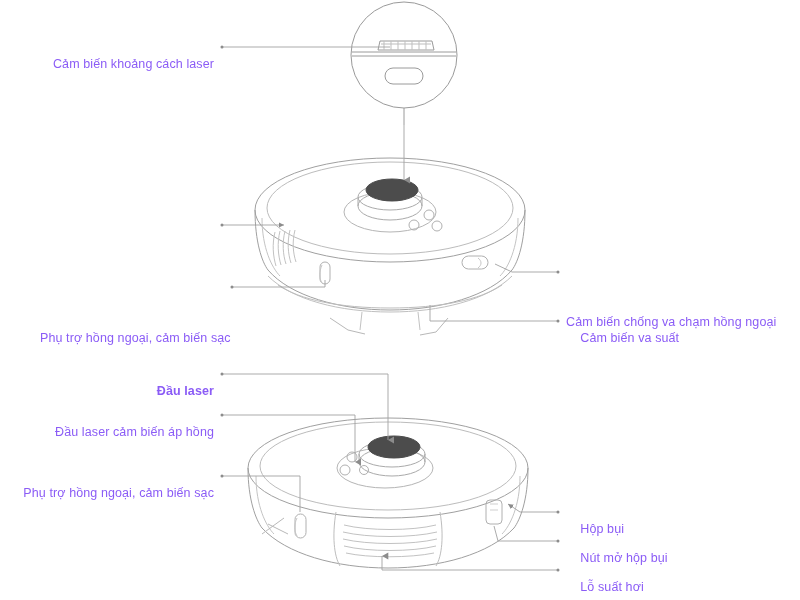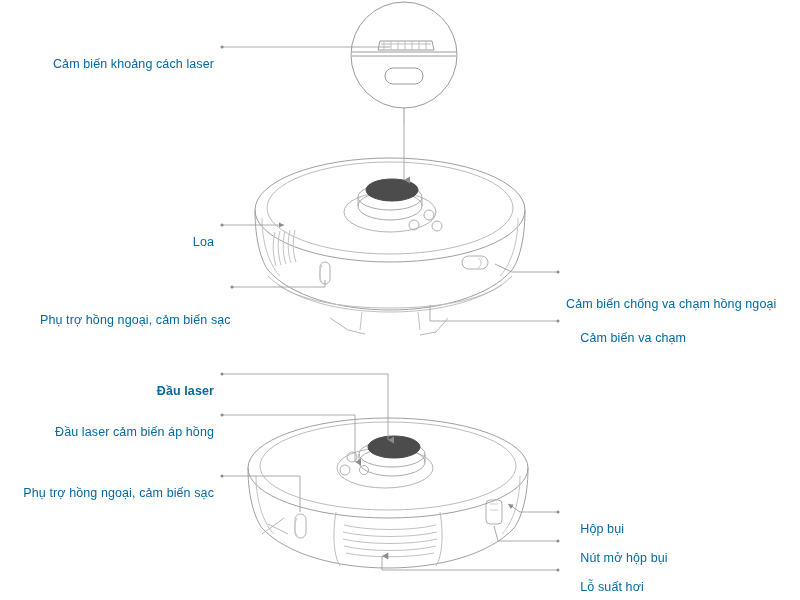--- a/index.html
+++ b/index.html
@@ -28,32 +28,33 @@
     left: 0;
     top: 0;
     width: 800px;
     height: 600px;
     display: block;
   }
   .label {
     position: absolute;
     font-size: 12.5px;
     line-height: 16px;
-    color: #0369a1;
+    color: #8b5cf6;
     white-space: pre;
     letter-spacing: 0.1px;
   }
   .label.right-align {
     text-align: right;
   }
   .label.left-align {
     text-align: left;
   }
   .label-line2 {
     display: block;
+    margin-top: 18px;
   }
 </style>
 </head>
 <body>
 
 <div id="diagram-root">
 
   <svg class="canvas" viewBox="0 0 800 600" xmlns="http://www.w3.org/2000/svg">
     <defs>
       <marker id="arrowR" markerWidth="7" markerHeight="7" refX="6" refY="3" orient="auto">
@@ -180,34 +181,31 @@
       <path d="M558 541 L498 541 L494 526" marker-start="url(#dotEnd)"></path>
 
       <path d="M558 570 L382 570 L382 556" marker-start="url(#dotEnd)" marker-end="url(#arrowU)"></path>
     </g>
   </svg>
 
   <div class="label right-align" style="left:28px; top:40px; width:186px;">
     <span>Cảm biến khoảng cách laser</span>
   </div>
 
-  <div class="label right-align" style="left:118px; top:218px; width:96px;">
-    <span>Loa</span>
-  </div>
 
   <div class="label left-align" style="left:40px; top:280px; width:190px;">
     <span class="label-line2">Phụ trợ hồng ngoại, cảm biến sạc</span>
   </div>
 
   <div class="label left-align" style="left:566px; top:264px; width:232px;">
     <span class="label-line2">Cảm biến chống va chạm hồng ngoại</span>
   </div>
 
   <div class="label left-align" style="left:566px; top:314px; width:210px;">
-    <span>Cảm biến va chạm</span>
+    <span>Cảm biến va suất</span>
   </div>
 
   <div class="label right-align" style="left:60px; top:367px; width:154px;font-weight:bold;">
     <span>Đầu laser</span>
   </div>
 
   <div class="label right-align" style="left:20px; top:408px; width:194px;">
     <span>Đầu laser cảm biến áp hồng</span>
   </div>
 

